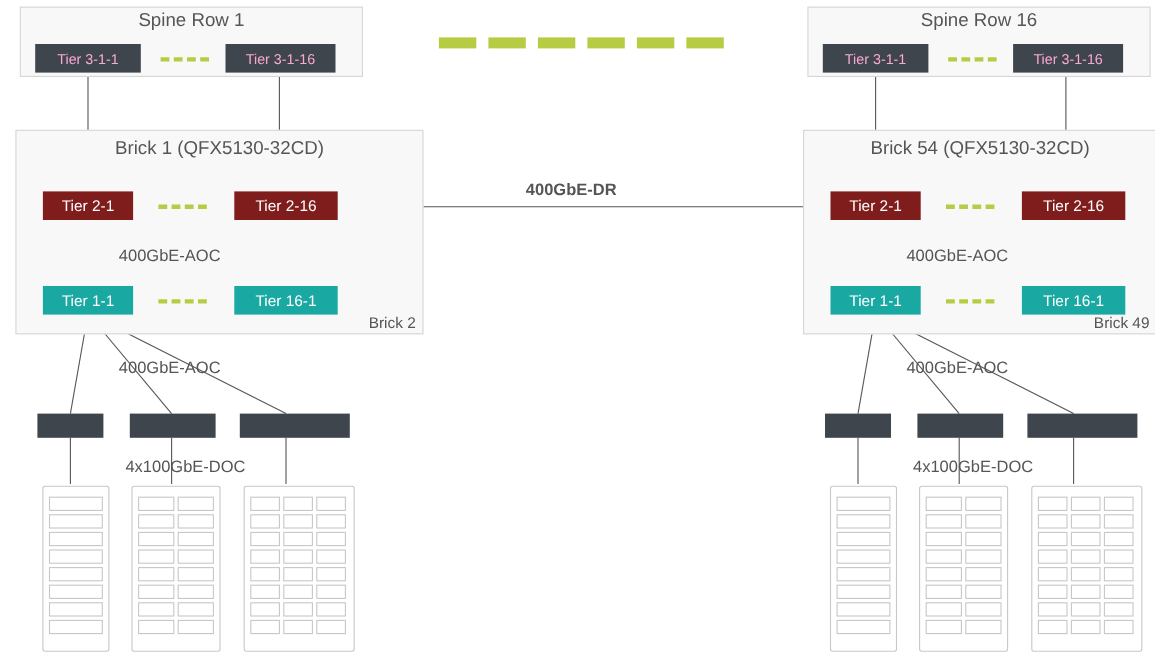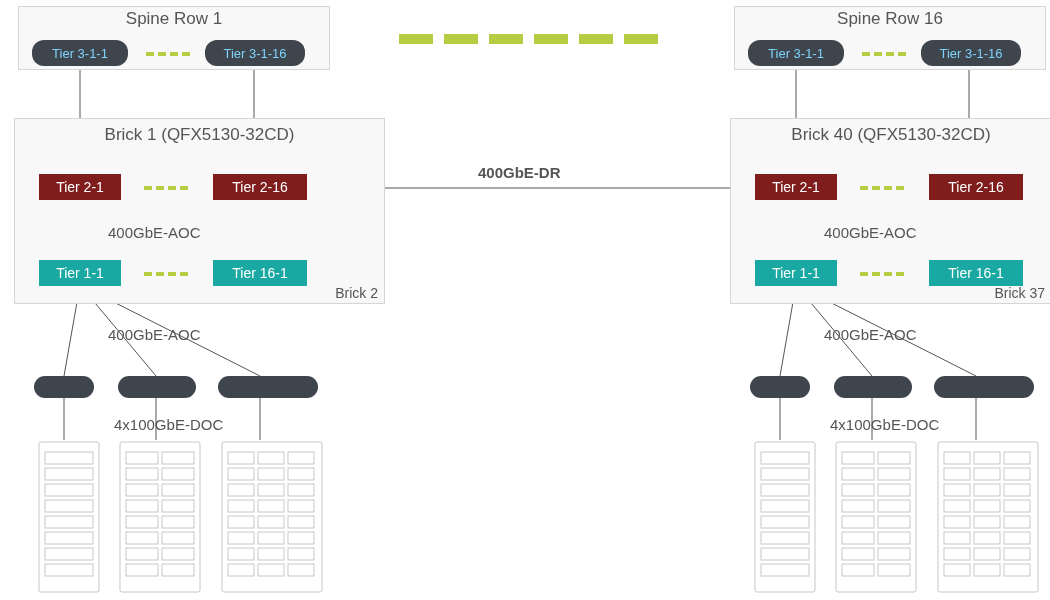--- a/index.html
+++ b/index.html
@@ -17,26 +17,25 @@
   .box {
     position: absolute;
     box-sizing: border-box;
   }
   .outlined {
     border: 1px solid #d6d6d6;
     background: #f8f8f8;
   }
   .tag-dark {
     background: #3f454c;
-    color: #7dd3fc;
+    color: #f9a8d4;
     font-size: 13px;
     display: flex;
     align-items: center;
     justify-content: center;
-    border-radius: 12px;
   }
   .tag-green {
     background: #7f1d1d;
     color: #fff;
     display: flex;
     align-items: center;
     justify-content: center;
     font-size: 14px;
   }
   .tag-teal {
@@ -244,22 +243,22 @@
 </div>
 <div class="box tag-green" style="left:39px; top:174px; width:82px; height:26px;">Tier 2-1</div>
 <div class="box thin-dash" style="left:144px; top:186px; width:44px;"></div>
 <div class="box tag-green" style="left:213px; top:174px; width:94px; height:26px;">Tier 2-16</div>
 <div class="label" style="left:108px; top:224px;">400GbE-AOC</div>
 <div class="box tag-teal" style="left:39px; top:260px; width:82px; height:26px;">Tier 1-1</div>
 <div class="box thin-dash" style="left:144px; top:272px; width:44px;"></div>
 <div class="box tag-teal" style="left:213px; top:260px; width:94px; height:26px;">Tier 16-1</div>
 
 <div class="box outlined" style="left:730px; top:118px; width:322px; height:186px;">
-  <div class="title" style="left:0;right:0;top:6px;">Brick 40 (QFX5130-32CD)</div>
-  <div class="label" style="right:6px; bottom:2px; font-size:14px;">Brick 37</div>
+  <div class="title" style="left:0;right:0;top:6px;">Brick 54 (QFX5130-32CD)</div>
+  <div class="label" style="right:6px; bottom:2px; font-size:14px;">Brick 49</div>
 </div>
 <div class="box tag-green" style="left:755px; top:174px; width:82px; height:26px;">Tier 2-1</div>
 <div class="box thin-dash" style="left:860px; top:186px; width:44px;"></div>
 <div class="box tag-green" style="left:929px; top:174px; width:94px; height:26px;">Tier 2-16</div>
 <div class="label" style="left:824px; top:224px;">400GbE-AOC</div>
 <div class="box tag-teal" style="left:755px; top:260px; width:82px; height:26px;">Tier 1-1</div>
 <div class="box thin-dash" style="left:860px; top:272px; width:44px;"></div>
 <div class="box tag-teal" style="left:929px; top:260px; width:94px; height:26px;">Tier 16-1</div>
 
 <div class="label" style="left:478px; top:164px;font-weight:bold;">400GbE-DR</div>

